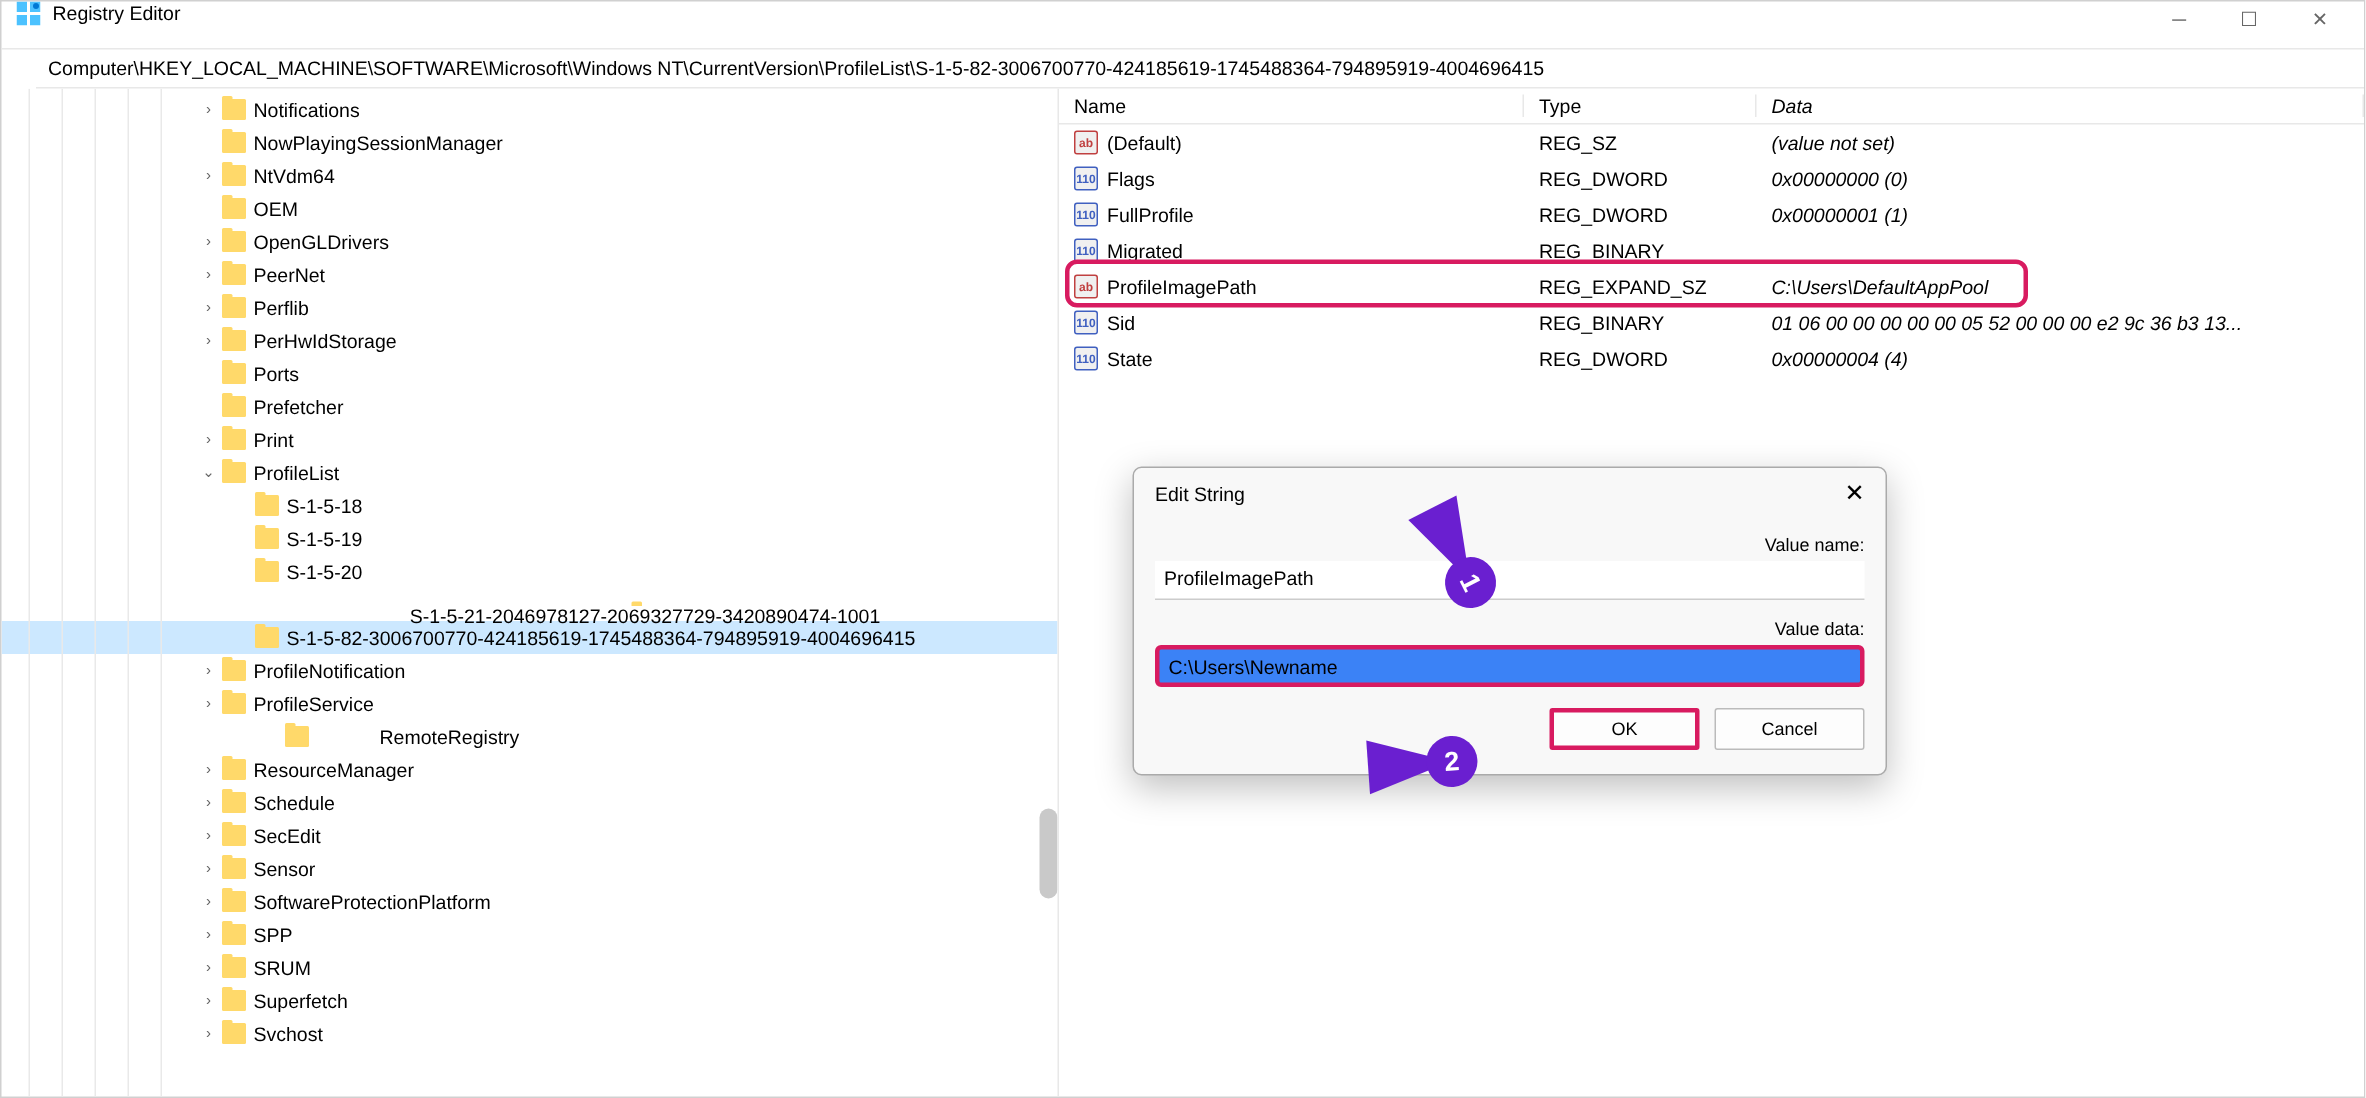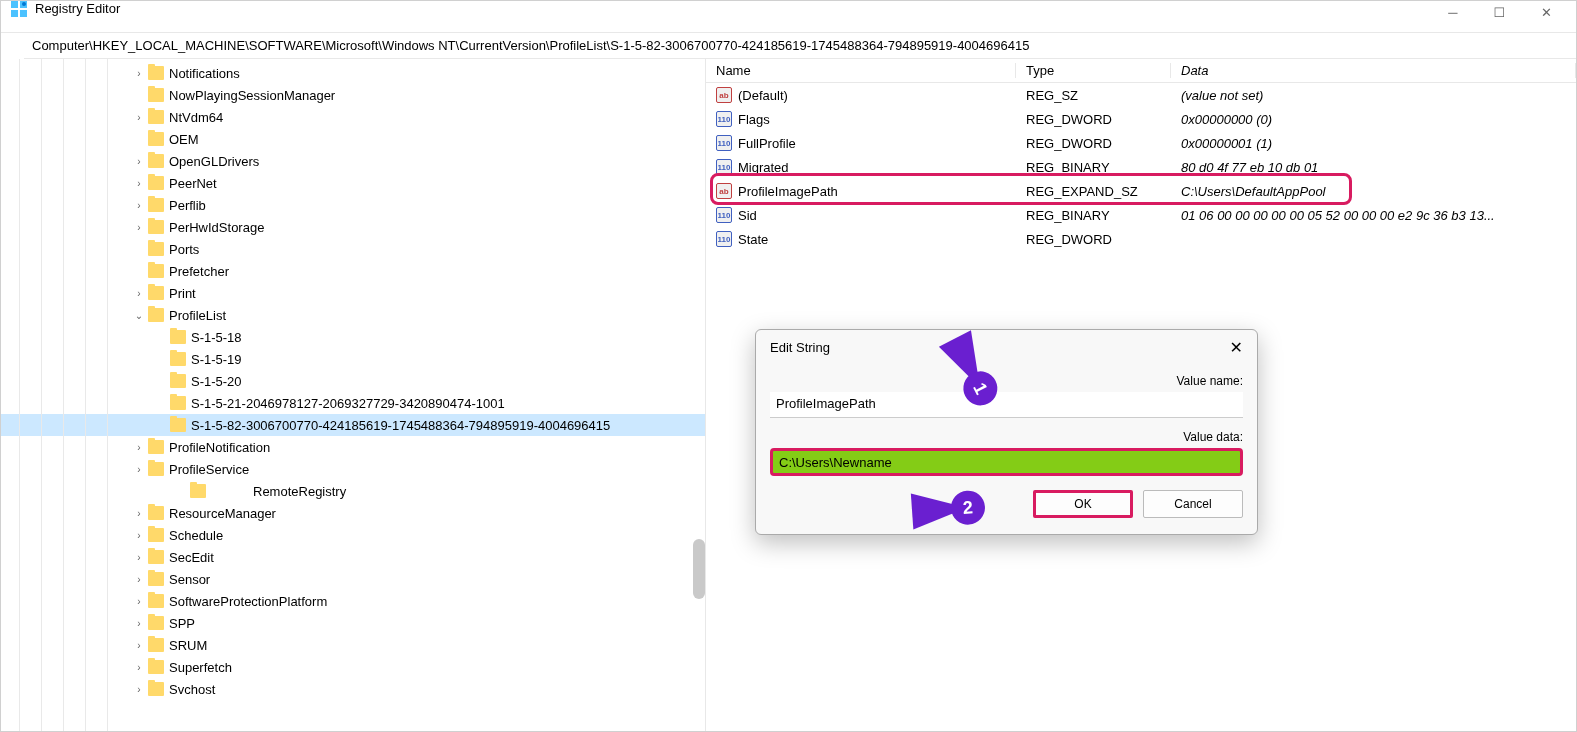--- a/index.html
+++ b/index.html
@@ -43,32 +43,32 @@
 .list-body { }
 .list-row { display: flex; height: 24px; align-items: center; font-size: 13px; }
 .list-row > div { padding: 0 10px; display: flex; align-items: center; }
 .list-row .val-icon { width: 16px; height: 16px; margin-right: 6px; display: inline-flex; align-items:center; justify-content:center; border-radius:2px; font-size:8px; font-weight:bold; color:#fff;}
 .val-icon.sz { background:#f0f0f0; border:1px solid #c04040; color:#c04040; }
 .val-icon.dw { background:#f0f0f0; border:1px solid #4060c0; color:#4060c0; }
 .row-highlight { position:absolute; border:3px solid #d81b60; border-radius:8px; height:32px; left:4px; right:224px; top:114px; }
 
 
 .dialog {
-  position: absolute; left: 755px; top: 329px; width: 503px;
+  position: absolute; left: 755px; top: 311px; width: 503px;
   background: #f8f8f8; border: 1px solid #aaa; border-radius: 6px;
   box-shadow: 0 8px 24px rgba(0,0,0,.25);
   padding-bottom: 16px;
 }
 .dialog .dlg-title { display:flex; align-items:center; height:34px; padding:0 14px; font-size:13px; }
 .dialog .dlg-title .t { flex:1; }
 .dialog .dlg-title .x { cursor:pointer; font-size:16px; }
 .dialog .body { padding: 4px 14px 0 14px; }
 .dialog .lbl { font-size: 12px; margin: 6px 0 4px; text-align: right; }
 .dialog .ro-input { height: 26px; padding:4px 6px; background:#fff; border-bottom:1px solid #ccc; font-size:13px; }
-.dialog .txt-input { height:28px; padding:4px 6px; background:#84cc16; border:1px solid #888; font-size:13px; }
+.dialog .txt-input { height:28px; padding:4px 6px; background:#3b82f6; border:1px solid #888; font-size:13px; }
 .dialog .hl-input { border:3px solid #d81b60; border-radius:4px; padding:4px 6px; }
 .dialog .btns { display:flex; justify-content:flex-end; gap:10px; margin-top:14px; padding: 0 14px; }
 .dialog .btn { width:100px; height:28px; background:#fdfdfd; border:1px solid #bbb; border-radius:2px; font-size:12px; cursor:pointer; }
 .dialog .btn.hl { border:3px solid #d81b60; }
 
 
 .arrow { position:absolute; display:flex; align-items:center; }
 .arrow .head { width:0;height:0;border-top:18px solid transparent;border-bottom:18px solid transparent;border-left:55px solid #6a1fd0; }
 .arrow .bub { width:34px;height:34px;border-radius:50%;background:#6a1fd0;color:#fff;display:flex;align-items:center;justify-content:center;font-size:18px;font-weight:bold;margin-left:-16px; }
 .arrow.a1 { left:935px; top:353px; transform: rotate(63deg); }
@@ -182,21 +182,21 @@
           <div class="tree-item" style="padding-left: 154px;">
             <span class="chev empty">·</span>
             <span class="folder-icon"></span>
             <span>S-1-5-19</span>
           </div>
           <div class="tree-item" style="padding-left: 154px;">
             <span class="chev empty">·</span>
             <span class="folder-icon"></span>
             <span>S-1-5-20</span>
           </div>
-          <div class="tree-item" style="padding-left: 154px;">
+          <div class="tree-item" style="padding-left: 154px; flex-direction: column;">
             <span class="chev empty">·</span>
             <span class="folder-icon"></span>
             <span>S-1-5-21-2046978127-2069327729-3420890474-1001</span>
           </div>
           <div class="tree-item selected" style="padding-left: 154px;">
             <span class="chev empty">·</span>
             <span class="folder-icon"></span>
             <span>S-1-5-82-3006700770-424185619-1745488364-794895919-4004696415</span>
           </div>
           <div class="tree-item" style="padding-left: 132px;">
@@ -293,21 +293,20 @@
             </div>
             <div class="col-type">REG_DWORD</div>
             <div class="col-data">0x00000001 (1)</div>
           </div>
           <div class="list-row">
             <div class="col-name">
               <span class="val-icon dw">110</span>
               <span>Migrated</span>
             </div>
             <div class="col-type">REG_BINARY</div>
-            <div class="col-data">80 d0 4f 77 eb 10 db 01</div>
           </div>
           <div class="list-row">
             <div class="col-name">
               <span class="val-icon sz">ab</span>
               <span>ProfileImagePath</span>
             </div>
             <div class="col-type">REG_EXPAND_SZ</div>
             <div class="col-data">C:\Users\DefaultAppPool</div>
           </div>
           <div class="list-row">
@@ -317,20 +316,21 @@
             </div>
             <div class="col-type">REG_BINARY</div>
             <div class="col-data">01 06 00 00 00 00 00 05 52 00 00 00 e2 9c 36 b3 13...</div>
           </div>
           <div class="list-row">
             <div class="col-name">
               <span class="val-icon dw">110</span>
               <span>State</span>
             </div>
             <div class="col-type">REG_DWORD</div>
+            <div class="col-data">0x00000004 (4)</div>
           </div>
         </div>
       <div class="row-highlight"></div>
     </div>
   </div>
 </div>
 
 <div class="dialog">
   <div class="dlg-title">
     <span class="t">Edit String</span>

